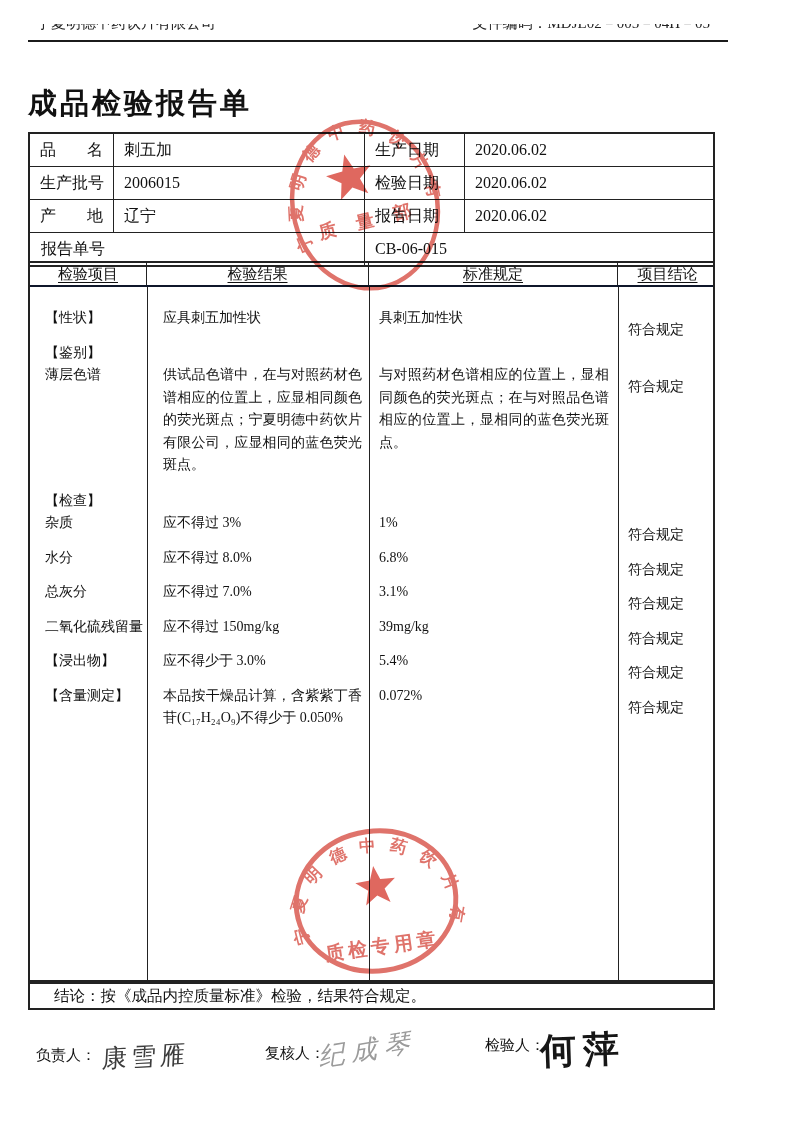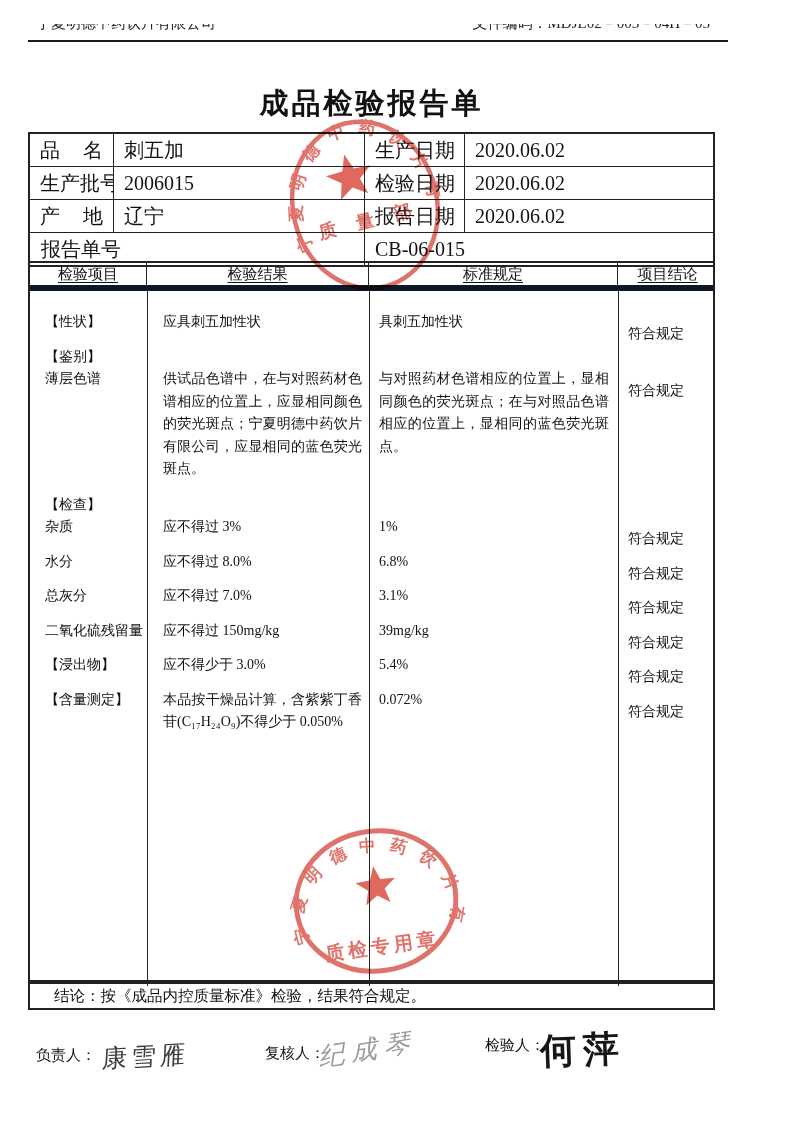--- a/index.html
+++ b/index.html
@@ -7,34 +7,34 @@
         font-family:"Liberation Serif","DejaVu Serif",serif;color:#111;}
 
   
   .hdr-clip{position:absolute;top:24px;height:16px;overflow:hidden;}
   .hdr-clip .inner{display:block;margin-top:-9px;font-size:15px;line-height:16px;white-space:nowrap;color:#222;}
   .hdr-left{left:36px;}
   .hdr-right{right:90px;text-align:right;}
   .hdr-rule{position:absolute;left:28px;top:40px;width:700px;height:2px;background:#1b1b1b;}
 
   
-  .title{position:absolute;left:28px;top:84px;width:687px;text-align:center;
+  .title{position:absolute;left:28px;top:84px;width:687px;
          font-size:29px;font-weight:700;letter-spacing:3px;}
 
   
   .info-table{position:absolute;left:28px;top:132px;width:687px;border:2px solid #222;box-sizing:border-box;}
   .it-row{display:grid;grid-template-columns:84px 251px 100px 252px;height:32px;border-bottom:1px solid #222;}
   .it-row-last{display:grid;grid-template-columns:335px 352px;height:32px;}
-  .it-cell{display:flex;align-items:center;font-size:20px;box-sizing:border-box;padding:0 10px;white-space:nowrap;overflow:hidden;}
+  .it-cell{display:flex;align-items:center;font-size:16px;box-sizing:border-box;padding:0 10px;white-space:nowrap;overflow:hidden;}
   .it-b{border-right:1px solid #222;}
   .jlabel{width:100%;text-align:justify;text-align-last:justify;}
 
   
   .result-table{position:absolute;left:28px;top:261px;width:687px;height:721px;border:2px solid #222;box-sizing:border-box;}
-  .rt-head{display:grid;grid-template-columns:117px 222px 249px 99px;height:22px;border-bottom:6px solid #0f172a;font-family:Liberation Serif, serif;}
+  .rt-head{display:grid;grid-template-columns:117px 222px 249px 99px;height:22px;border-bottom:2px solid #0f172a;font-family:Liberation Serif, serif;}
   .rt-hcell{display:flex;align-items:center;justify-content:center;font-size:15px;box-sizing:border-box;}
   .rt-hcell span{text-decoration:underline;text-underline-offset:3px;}
   .rt-hb{border-right:1px solid #222;}
   .rt-body{position:relative;height:695px;}
   .vline{position:absolute;top:0;bottom:0;width:1px;background:#222;}
   .v1{left:117px;}.v2{left:339px;}.v3{left:588px;}
   .rt-rows{position:absolute;left:0;top:0;width:100%;padding-top:20px;box-sizing:border-box;}
   .rt-row{display:grid;grid-template-columns:117px 222px 249px 99px;}
   .rt-row.gap{margin-top:13px;}
   .rt-cell{font-size:14px;line-height:22.5px;box-sizing:border-box;}

